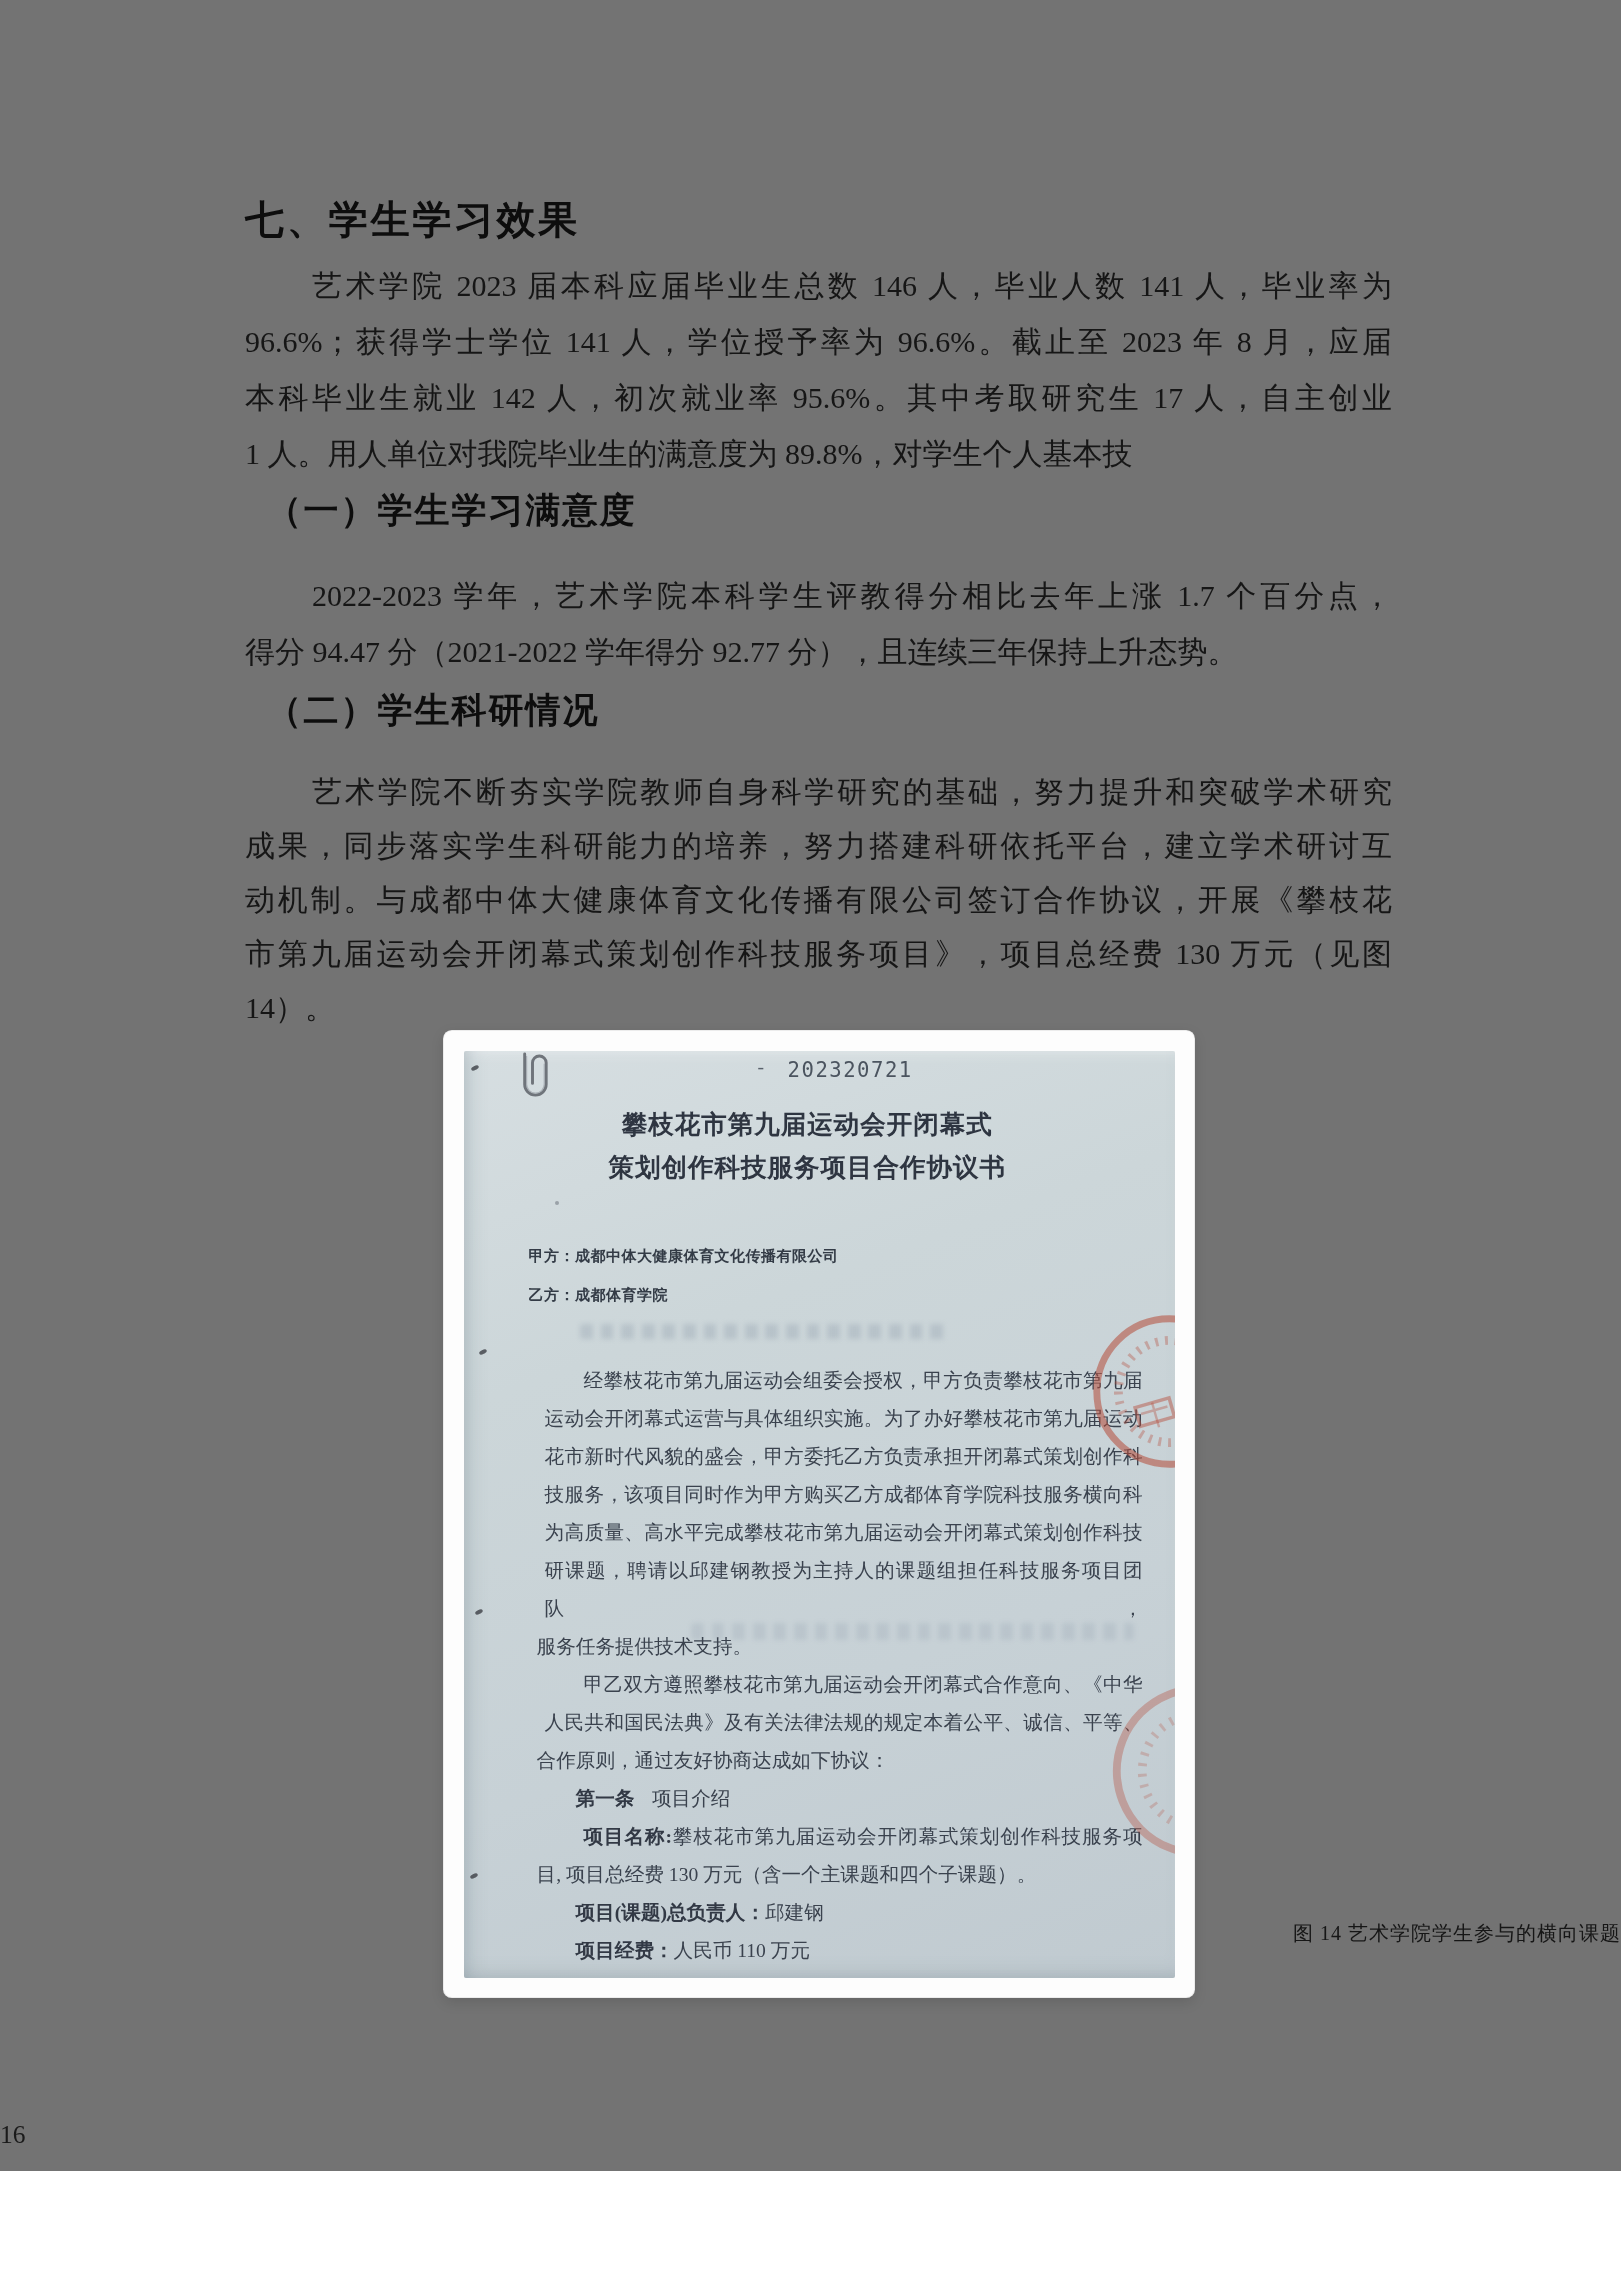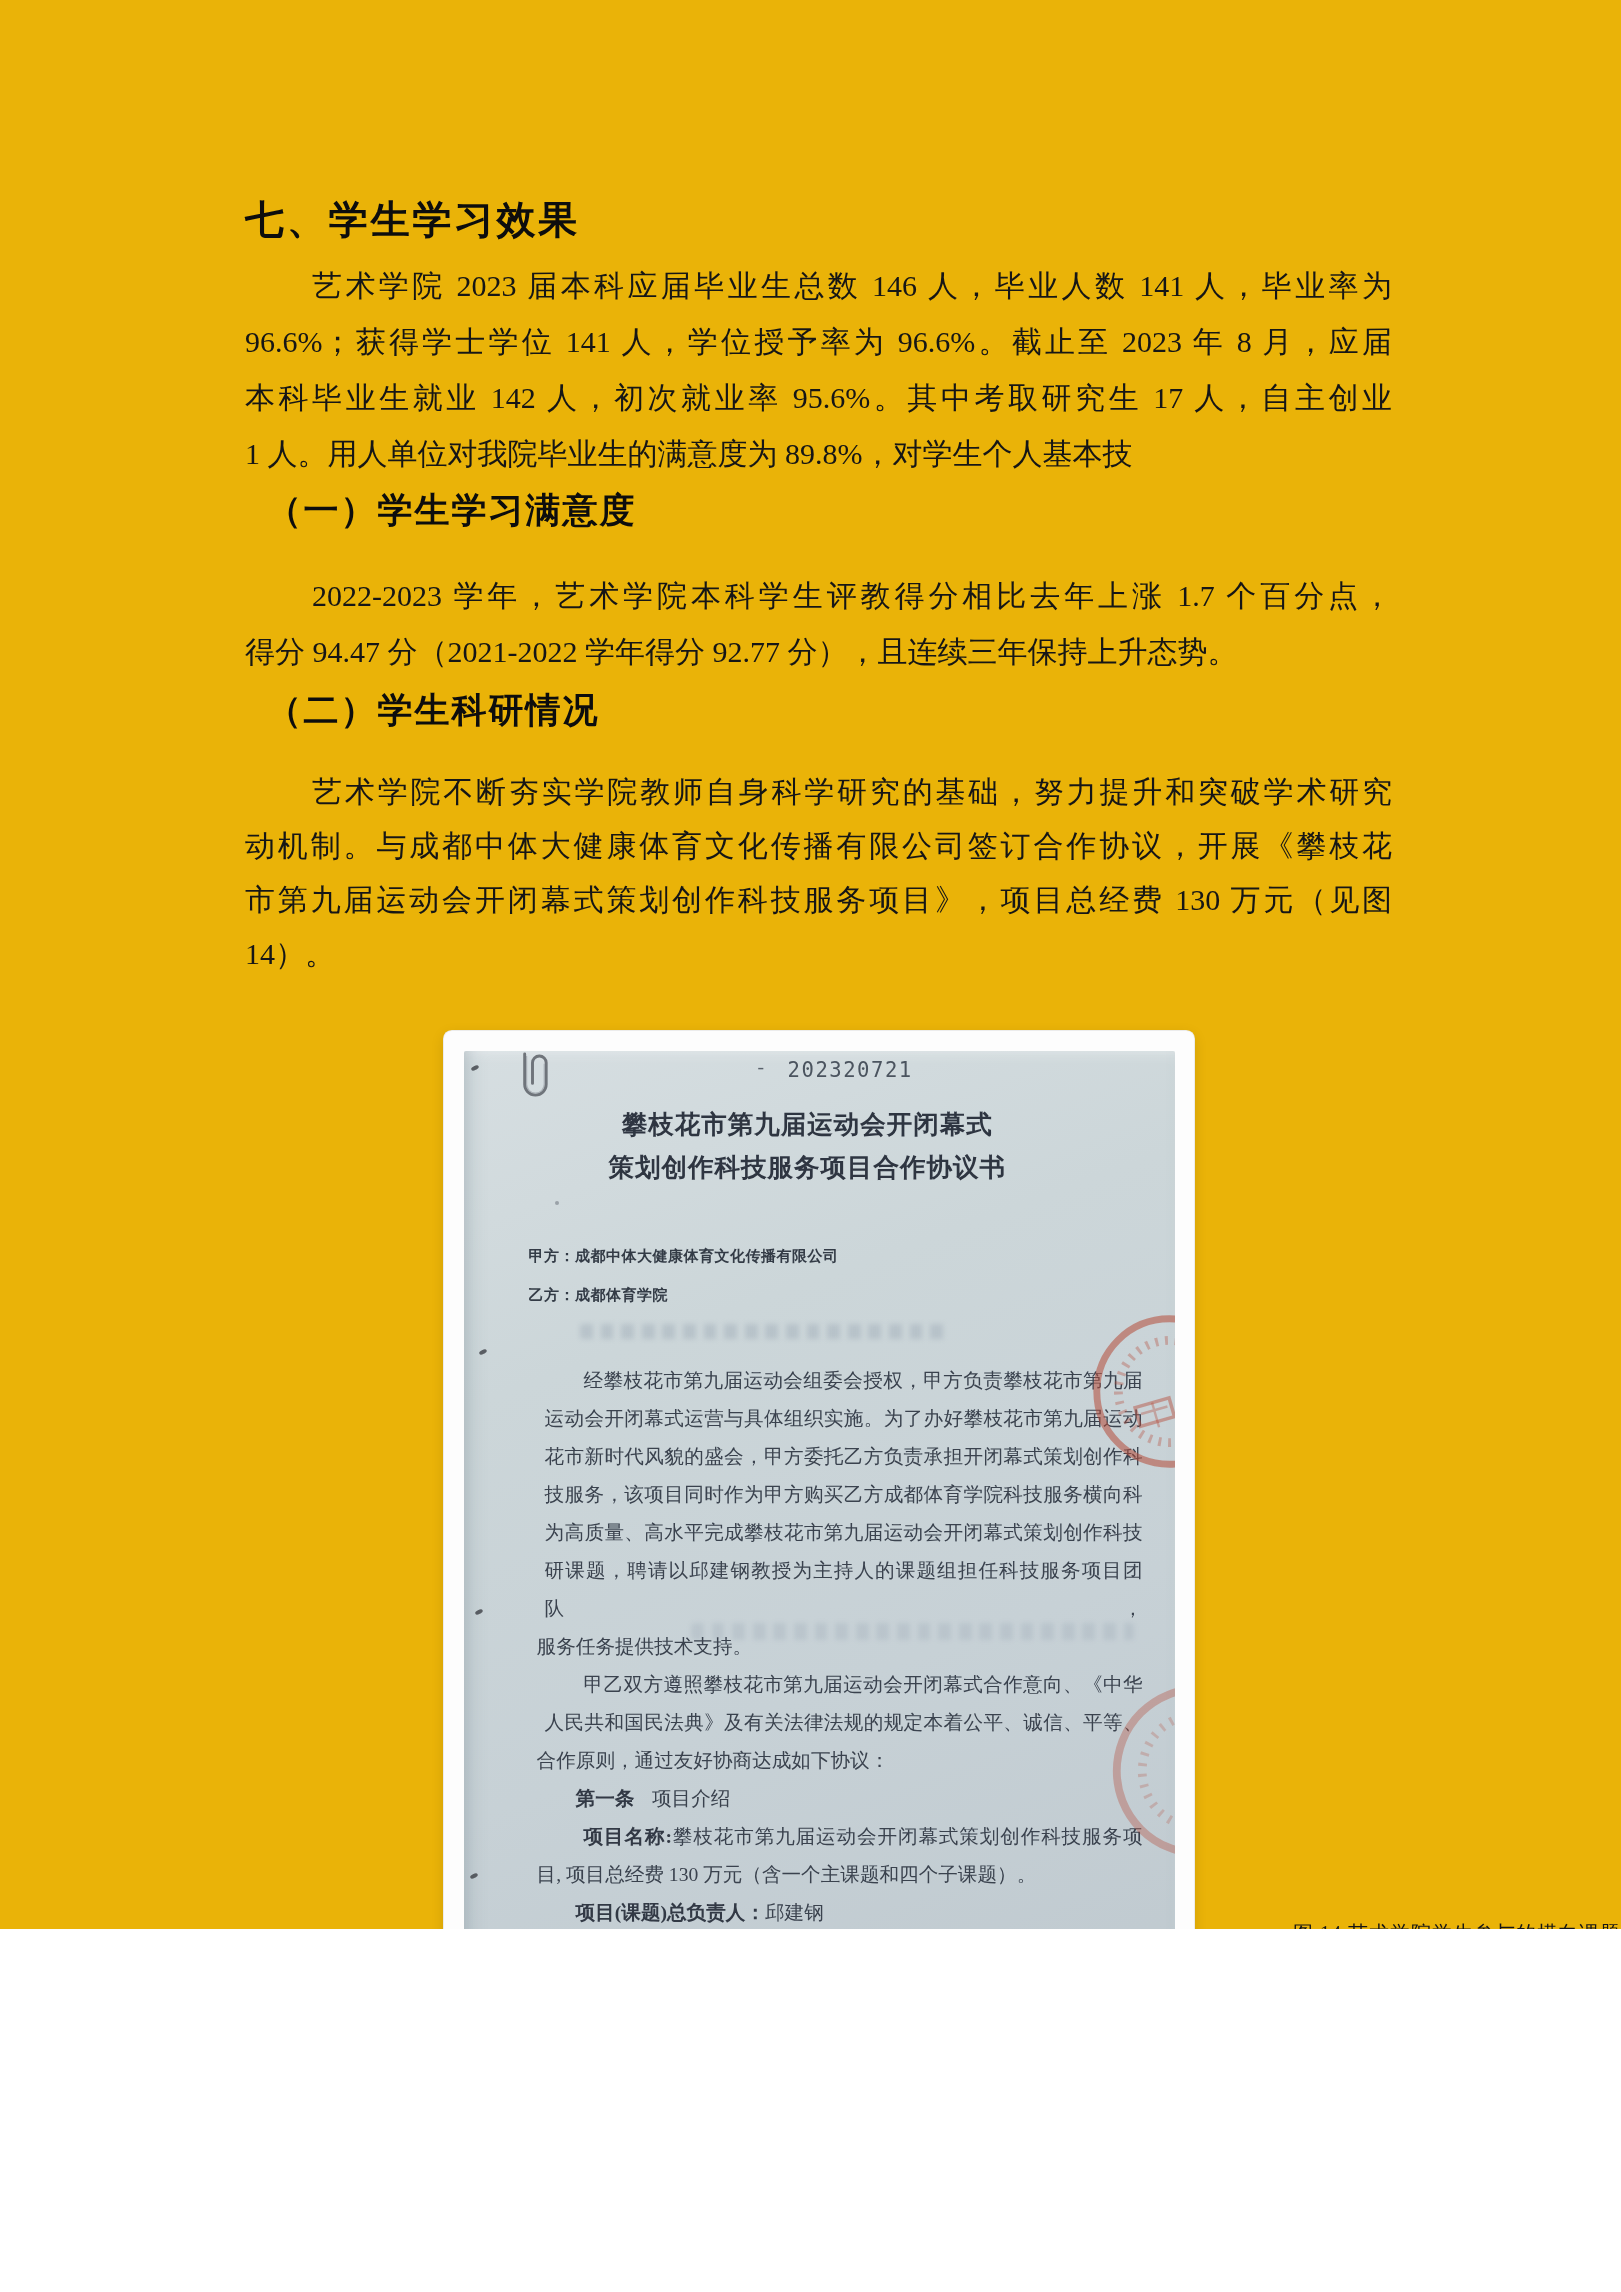--- a/index.html
+++ b/index.html
@@ -1,16 +1,16 @@
 <!DOCTYPE html>
 <html><head>
 <meta charset="utf-8">
 <style>
   html,body{margin:0;padding:0;background:#fff;}
-  .page{position:relative;width:1621px;height:1929px;background:#eab308;overflow:hidden;
+  .page{position:relative;width:1621px;height:2171px;background:#737373;overflow:hidden;
         font-family:"Liberation Serif","DejaVu Serif",serif;color:#141414;}
 
   
   .h1{position:absolute;left:245px;top:195px;margin:0;
       font-family:"Liberation Sans","DejaVu Sans",sans-serif;
       font-size:39px;line-height:49px;font-weight:700;letter-spacing:2.9px;color:#0d0d0d;}
   .h2{position:absolute;left:245px;margin:0;padding-left:21.6px;
       font-family:"Liberation Sans","DejaVu Sans",sans-serif;
       font-size:35px;line-height:45px;font-weight:700;letter-spacing:2px;color:#0d0d0d;}
   .h2.pos-a{top:487px;}
@@ -95,20 +95,21 @@
 
   <div class="para p2">
     <div class="ln ind jl">2022-2023 学年，艺术学院本科学生评教得分相比去年上涨 1.7 个百分点，</div>
     <div class="ln">得分 94.47 分（2021-2022 学年得分 92.77 分），且连续三年保持上升态势。</div>
   </div>
 
   <h2 class="h2 pos-b">（二）学生科研情况</h2>
 
   <div class="para p3">
     <div class="ln ind jl">艺术学院不断夯实学院教师自身科学研究的基础，努力提升和突破学术研究</div>
+    <div class="ln jl">成果，同步落实学生科研能力的培养，努力搭建科研依托平台，建立学术研讨互</div>
     <div class="ln jl">动机制。与成都中体大健康体育文化传播有限公司签订合作协议，开展《攀枝花</div>
     <div class="ln jl">市第九届运动会开闭幕式策划创作科技服务项目》，项目总经费 130 万元（见图</div>
     <div class="ln">14）。</div>
   </div>
 
   <figure class="photo">
     <div class="scan">
 
       <svg class="clip" width="43" height="55" viewBox="0 0 44 56">
         <path d="M14,3 v31 a11,11 0 0 0 22,0 V12 a7,7 0 0 0 -14,0 v21" fill="none" stroke="#5d6268" stroke-width="3" stroke-linecap="round" opacity="0.85"></path>

